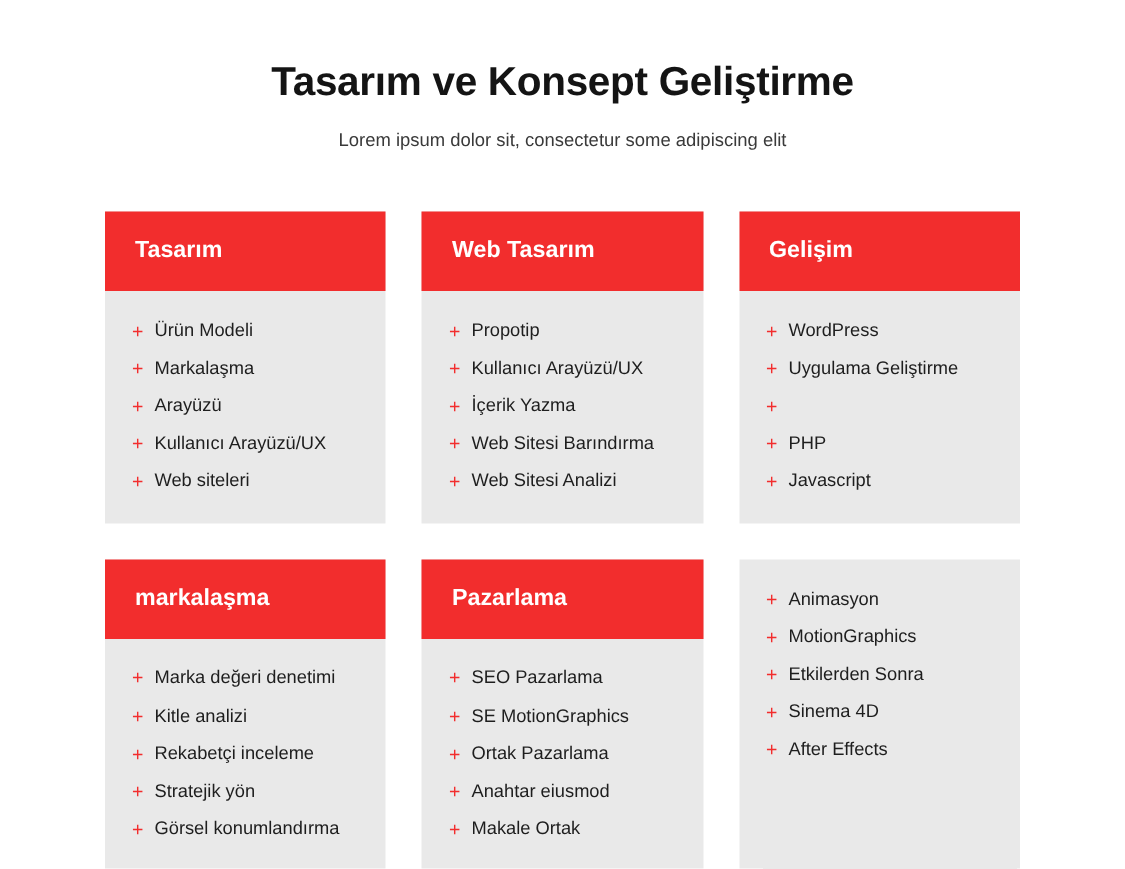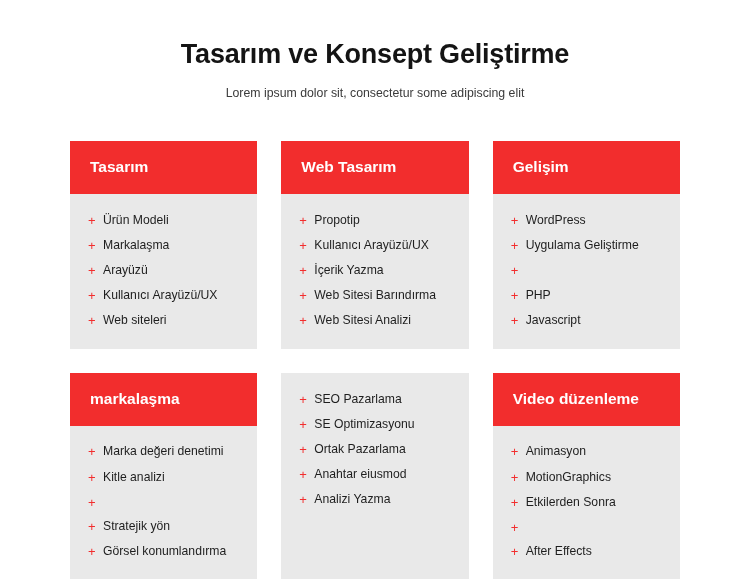--- a/index.html
+++ b/index.html
@@ -196,78 +196,80 @@
           <li>
               <span class="plus">+</span>
               <span class="item-text">Marka değeri denetimi</span>
             </li>
           <li>
               <span class="plus">+</span>
               <span class="item-text">Kitle analizi</span>
             </li>
           <li>
               <span class="plus">+</span>
+              <span class="item-text">Rekabetçi inceleme</span>
             </li>
           <li>
               <span class="plus">+</span>
               <span class="item-text">Stratejik yön</span>
             </li>
           <li>
               <span class="plus">+</span>
               <span class="item-text">Görsel konumlandırma</span>
             </li>
         </ul>
       </div>
     </div>
 
     <div class="card">
+      <div class="card-head">Pazarlama</div>
       <div class="card-body">
         <ul class="items">
           <li>
               <span class="plus">+</span>
               <span class="item-text">SEO Pazarlama</span>
             </li>
           <li>
               <span class="plus">+</span>
-              <span class="item-text">SE Optimizasyonu</span>
+              <span class="item-text">SE MotionGraphics</span>
             </li>
           <li>
               <span class="plus">+</span>
               <span class="item-text">Ortak Pazarlama</span>
             </li>
           <li>
               <span class="plus">+</span>
               <span class="item-text">Anahtar eiusmod</span>
             </li>
           <li>
               <span class="plus">+</span>
-              <span class="item-text">Analizi Yazma</span>
-            </li>
-        </ul>
-      </div>
-    </div>
-
-    <div class="card">
-      <div class="card-head">Video düzenleme</div>
+              <span class="item-text">Makale Ortak</span>
+            </li>
+        </ul>
+      </div>
+    </div>
+
+    <div class="card">
       <div class="card-body">
         <ul class="items">
           <li>
               <span class="plus">+</span>
               <span class="item-text">Animasyon</span>
             </li>
           <li>
               <span class="plus">+</span>
               <span class="item-text">MotionGraphics</span>
             </li>
           <li>
               <span class="plus">+</span>
               <span class="item-text">Etkilerden Sonra</span>
             </li>
           <li>
               <span class="plus">+</span>
+              <span class="item-text">Sinema 4D</span>
             </li>
           <li>
               <span class="plus">+</span>
               <span class="item-text">After Effects</span>
             </li>
         </ul>
       </div>
     </div>
 
   </div>

